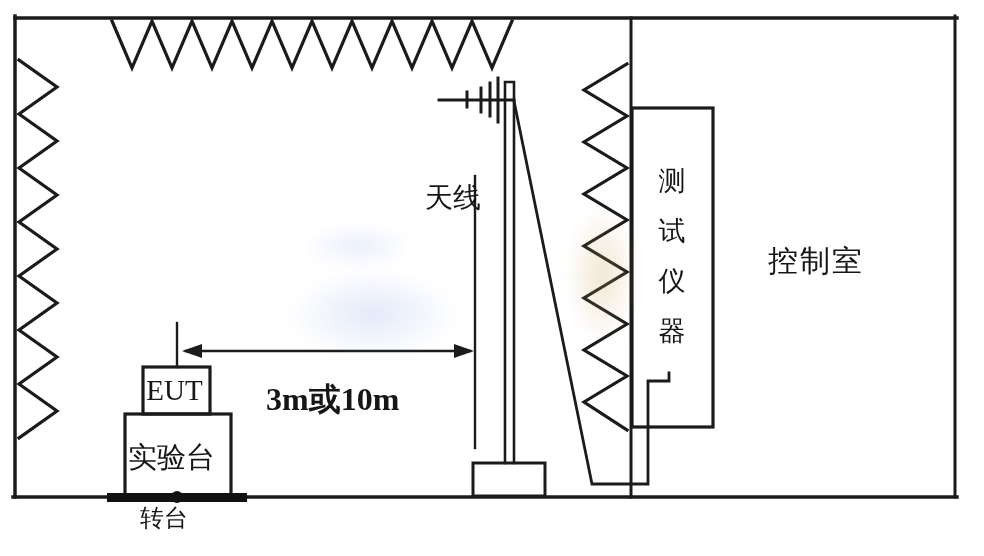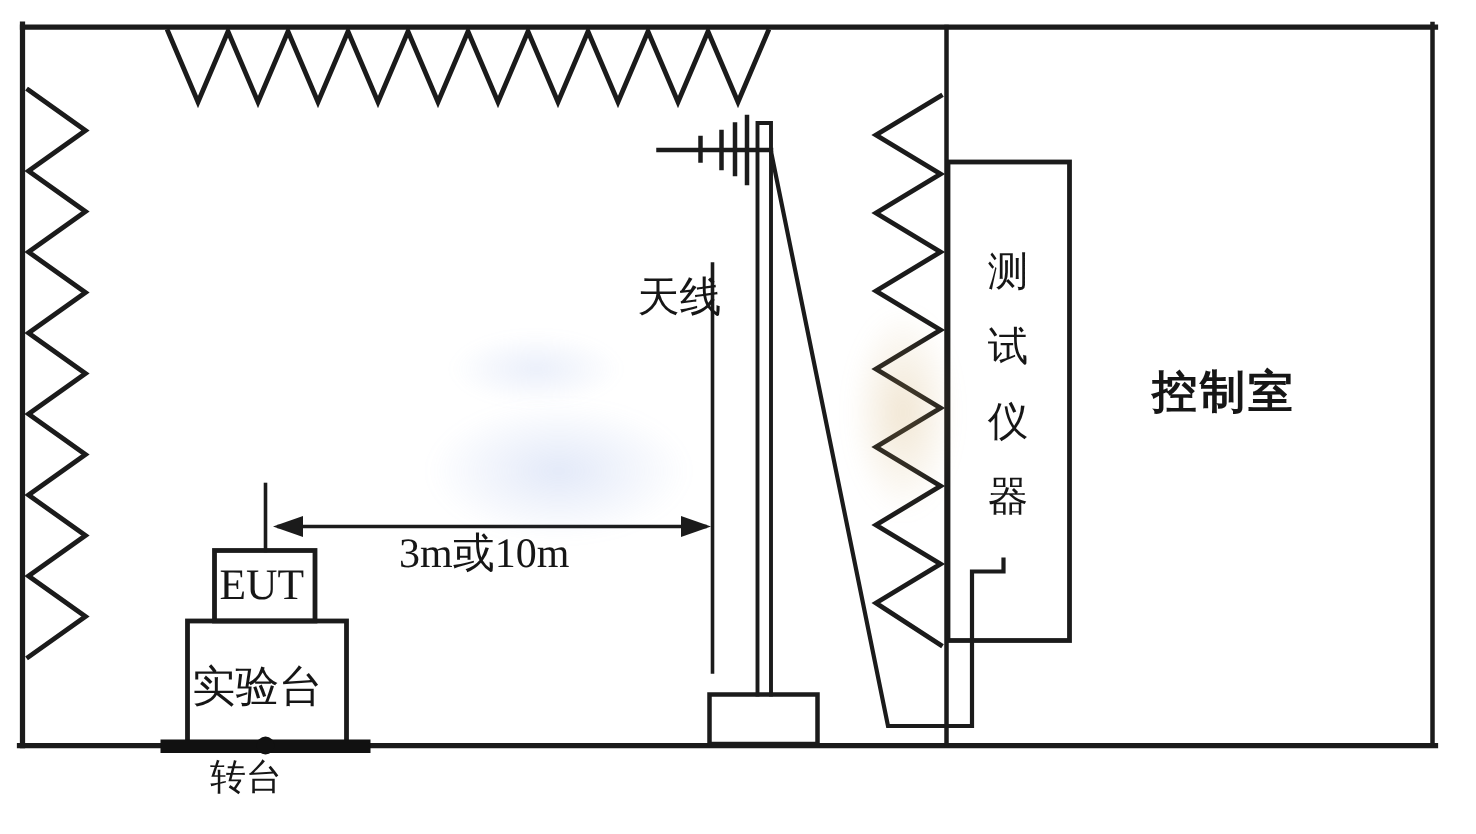--- a/index.html
+++ b/index.html
@@ -4,25 +4,25 @@
 <style>
   html,body { margin:0; padding:0; background:#ffffff; }
   .stage {
     position:relative; width:984px; height:556px; background:#ffffff;
     font-family:"Liberation Serif","DejaVu Serif",serif; overflow:hidden;
   }
   .linework { position:absolute; left:0; top:0; width:984px; height:556px; }
   .label { position:absolute; color:#161616; white-space:nowrap; }
   .label-antenna      { left:425px; top:132px; font-size:28px;margin-top:47px; }
   .label-chamber      { left:255px; top:223px; font-size:29px; letter-spacing:1px; }
-  .label-distance     { left:266px; top:350px; font-size:28px; font-weight:normal; }
+  .label-distance     { left:266px; top:378px; font-size:32px; font-weight:bold; }
   .label-eut          { left:143px; top:374px; width:63px; text-align:center; font-size:29px; }
   .label-bench        { left:125px; top:438px; width:93px; text-align:center; font-size:29px; }
   .label-turntable    { left:140px; top:502px; font-size:24px; }
-  .label-controlroom  { left:768px; top:241px; font-size:30px; letter-spacing:2px;font-weight:bold; }
+  .label-controlroom  { left:768px; top:241px; font-size:30px; letter-spacing:2px; }
   .label-instruments  {
     left:643px; top:156px; width:58px; display:flex; flex-direction:column;
     align-items:center; font-size:27px; line-height:50px;
   }
   
   .wm { position:absolute; pointer-events:none; border-radius:50%; }
   .wm-blue-1 { left:285px; top:268px; width:175px; height:92px; filter:blur(5px);
     background:radial-gradient(ellipse at center, rgba(125,155,225,0.22), rgba(125,155,225,0) 70%); }
   .wm-blue-2 { left:300px; top:222px; width:115px; height:48px; filter:blur(4px);
     background:radial-gradient(ellipse at center, rgba(125,155,225,0.16), rgba(125,155,225,0) 70%); }

